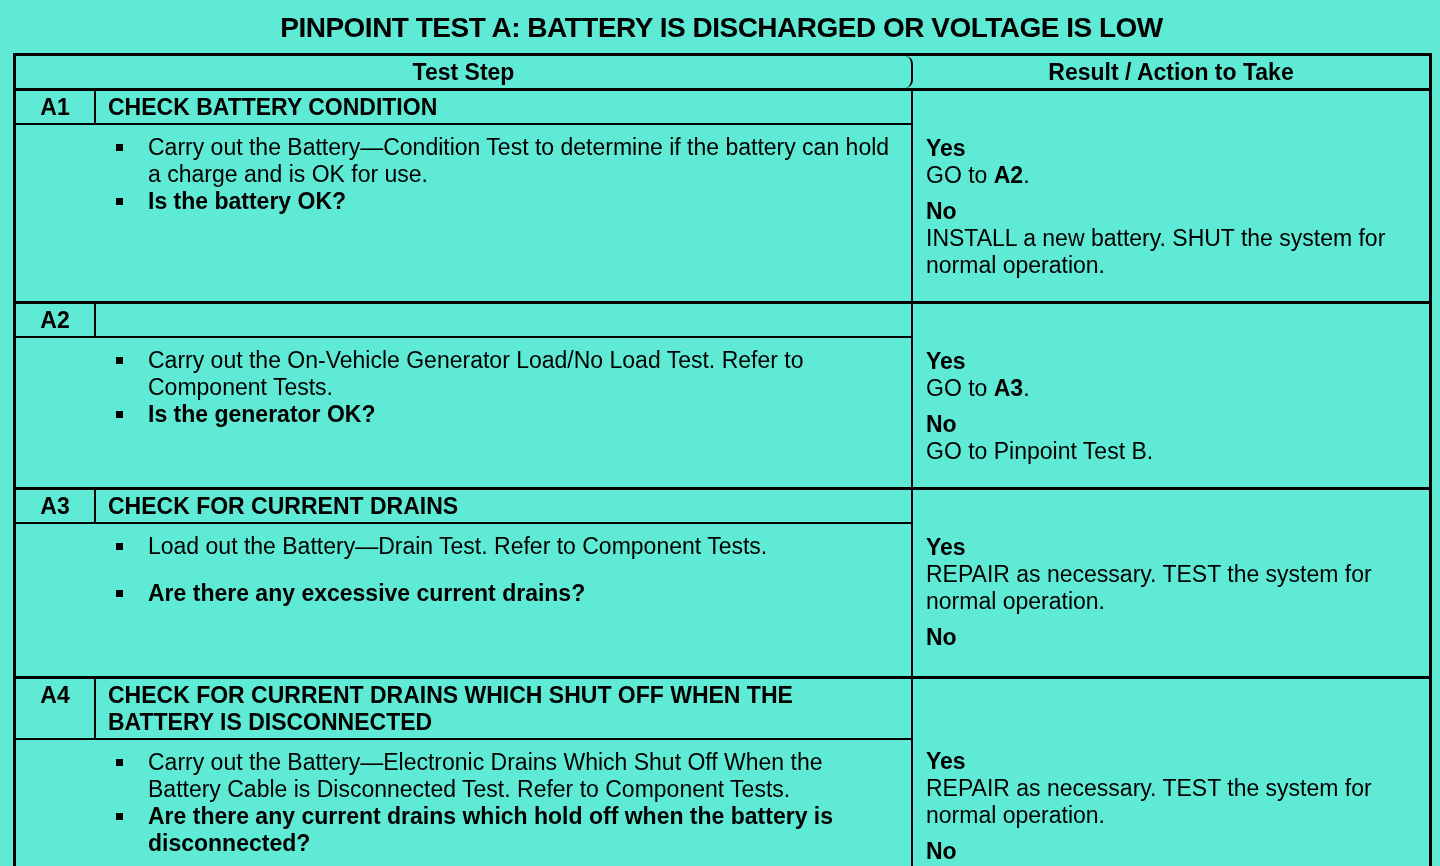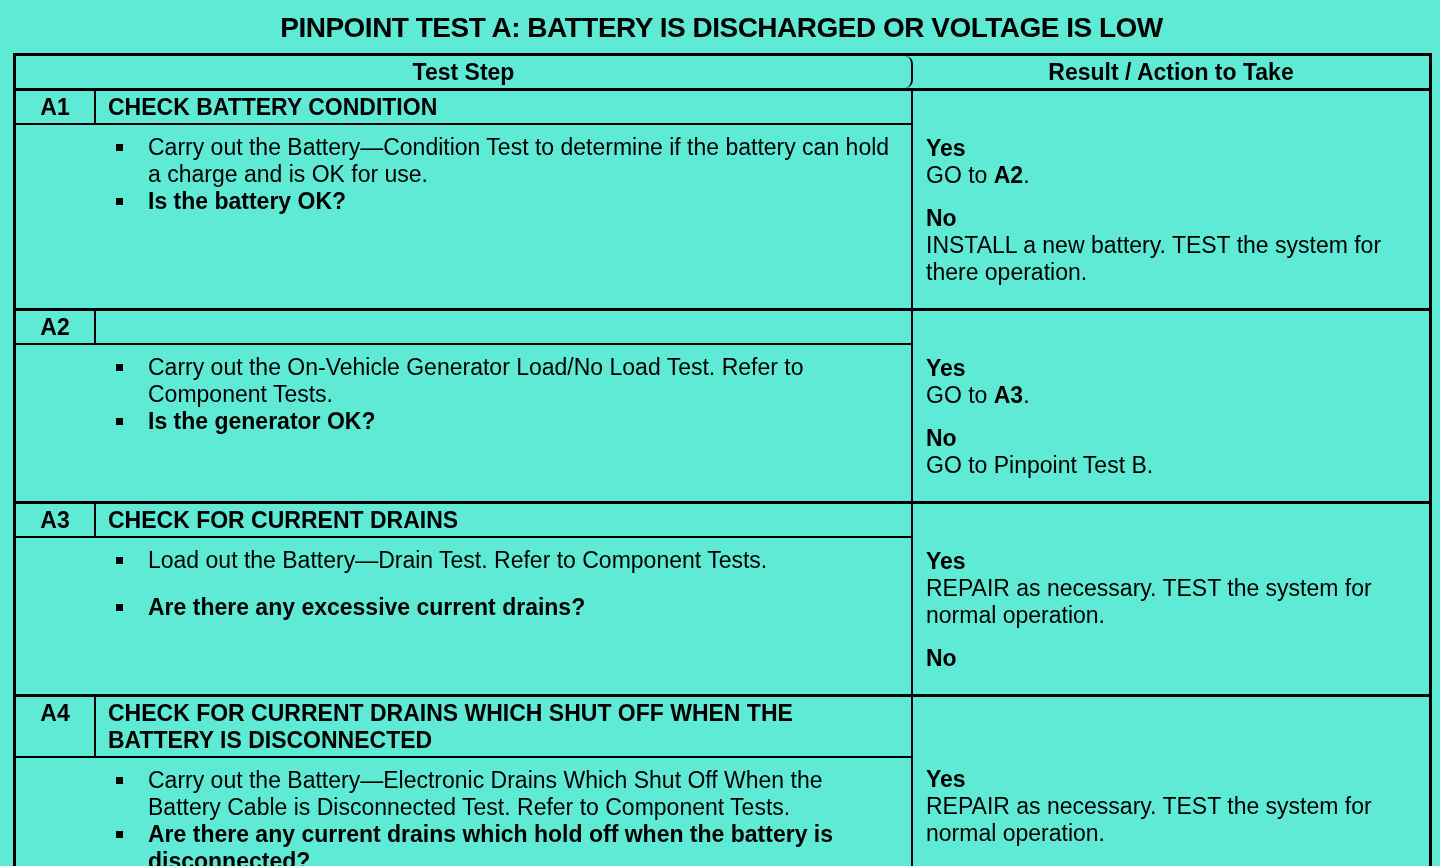--- a/index.html
+++ b/index.html
@@ -91,21 +91,21 @@
   }
   .bullet-text { max-width: 745px; }
   .bullet-text.bold { font-weight: 700; }
 
   .step-result {
     flex: 1;
     box-sizing: border-box;
     padding: 6px 10px 22px 13px;
     border-radius: 28px;
   }
-  .result-block + .result-block { margin-top: 16px; }
+  .result-block + .result-block { margin-top: 9px; }
   .result-answer { font-weight: 700; }
   .result-action { max-width: 470px; }
   .result-action .b { font-weight: 700; }
 
   
   #steps .step:nth-child(1) .step-body { min-height: 157px; }
   #steps .step:nth-child(2) .step-body { min-height: 108px; }
   #steps .step:nth-child(3) .step-body { min-height: 135px; }
   #steps .step:nth-child(4) .step-body { min-height: 124px; }
   #steps .step:nth-child(1) .step-result,
@@ -144,21 +144,21 @@
               </div>
             </div>
     </div>
     <div class="step-result">
             <div class="result-block">
               <div class="result-answer">Yes</div>
               <div class="result-action"><span>GO to </span><span class="b">A2</span><span>.</span></div>
             </div>
             <div class="result-block">
               <div class="result-answer">No</div>
-              <div class="result-action"><span>INSTALL a new battery. TEST the system for there operation.</span></div>
+              <div class="result-action"><span>INSTALL a new battery. SHUT the system for normal operation.</span></div>
             </div>
           </div>
   </div>
 
   <div class="step">
     <div class="step-left">
       <div class="step-header">
         <div class="step-id">A2</div>
       </div>
       <div class="step-body">

